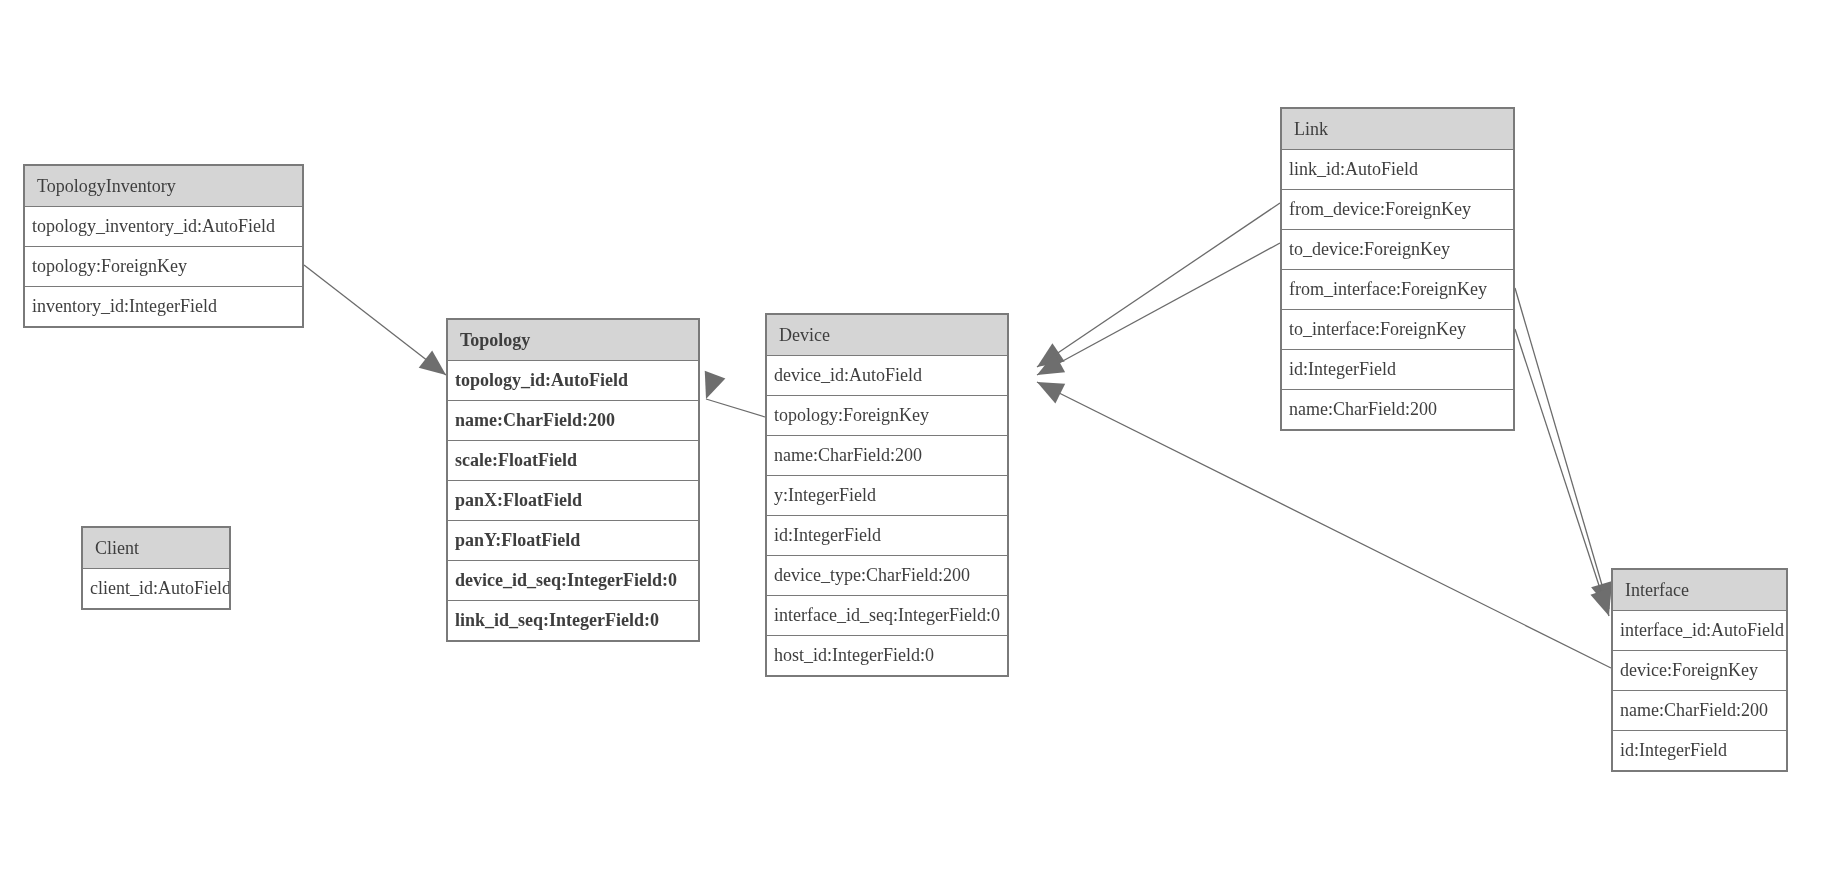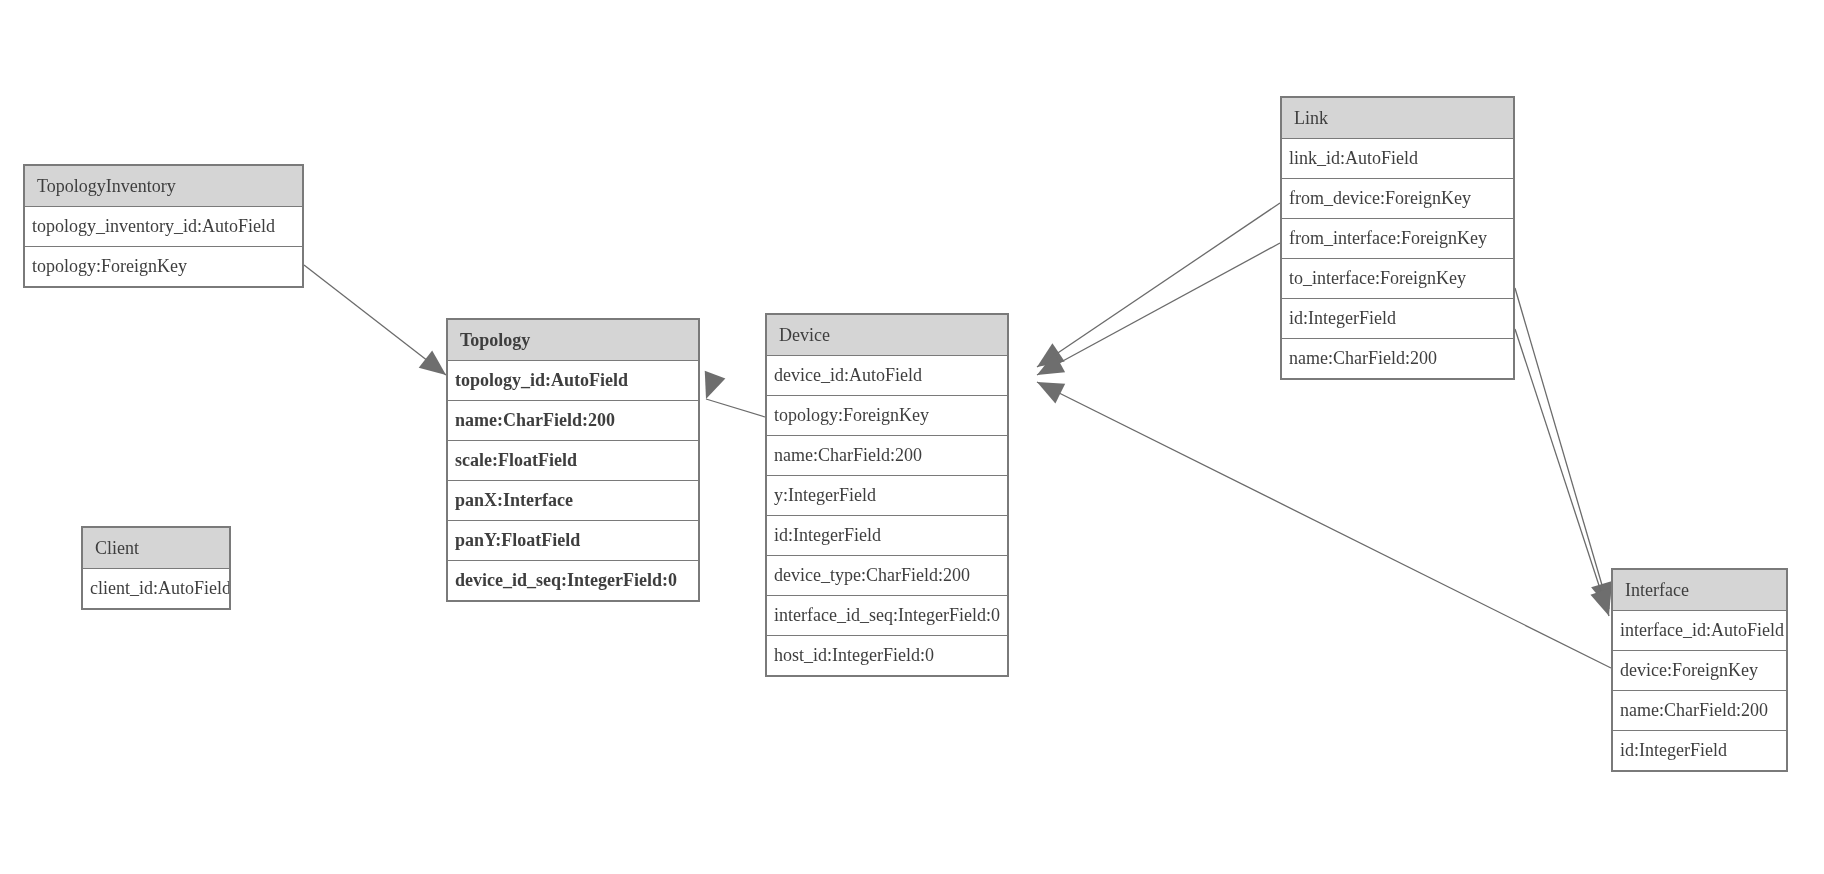--- a/index.html
+++ b/index.html
@@ -76,49 +76,52 @@
       <polygon points="1037,382 1065.1769240272529,383.7495577619578 1055.3656785386265,403.4406588475222" class="edge-arrowhead"></polygon>
       <line x1="1515" y1="288" x2="1609" y2="609" class="edge-line"></line>
       <polygon points="1609,609 1591.1364609566072,587.1392138099935 1612.249818734756,580.9564859871087" class="edge-arrowhead"></polygon>
       <line x1="1515" y1="329" x2="1609" y2="616" class="edge-line"></line>
       <polygon points="1609,616 1590.4537440584027,594.7153484748102 1611.3609142093123,587.8677038957666" class="edge-arrowhead"></polygon>
     </svg>
     <div class="entity" style="left: 23px; top: 164px; width: 281px;">
       <div class="entity-header">TopologyInventory</div>
       <div class="entity-row">topology_inventory_id:AutoField</div>
       <div class="entity-row">topology:ForeignKey</div>
+      <div class="entity-row">inventory_id:IntegerField</div>
     </div>
     <div class="entity" style="left: 446px; top: 318px; width: 254px; font-weight: bold;">
       <div class="entity-header">Topology</div>
       <div class="entity-row">topology_id:AutoField</div>
       <div class="entity-row">name:CharField:200</div>
       <div class="entity-row">scale:FloatField</div>
-      <div class="entity-row">panX:Interface</div>
+      <div class="entity-row">panX:FloatField</div>
       <div class="entity-row">panY:FloatField</div>
       <div class="entity-row">device_id_seq:IntegerField:0</div>
+      <div class="entity-row">link_id_seq:IntegerField:0</div>
     </div>
     <div class="entity" style="left: 81px; top: 526px; width: 150px;">
       <div class="entity-header">Client</div>
       <div class="entity-row">client_id:AutoField</div>
     </div>
     <div class="entity" style="left: 765px; top: 313px; width: 244px;">
       <div class="entity-header">Device</div>
       <div class="entity-row">device_id:AutoField</div>
       <div class="entity-row">topology:ForeignKey</div>
       <div class="entity-row">name:CharField:200</div>
       <div class="entity-row">y:IntegerField</div>
       <div class="entity-row">id:IntegerField</div>
       <div class="entity-row">device_type:CharField:200</div>
       <div class="entity-row">interface_id_seq:IntegerField:0</div>
       <div class="entity-row">host_id:IntegerField:0</div>
     </div>
-    <div class="entity" style="left: 1280px; top: 96px; width: 235px;">
+    <div class="entity" style="left: 1280px; top: 107px; width: 235px;">
       <div class="entity-header">Link</div>
       <div class="entity-row">link_id:AutoField</div>
       <div class="entity-row">from_device:ForeignKey</div>
+      <div class="entity-row">to_device:ForeignKey</div>
       <div class="entity-row">from_interface:ForeignKey</div>
       <div class="entity-row">to_interface:ForeignKey</div>
       <div class="entity-row">id:IntegerField</div>
       <div class="entity-row">name:CharField:200</div>
     </div>
     <div class="entity" style="left: 1611px; top: 568px; width: 177px;">
       <div class="entity-header">Interface</div>
       <div class="entity-row">interface_id:AutoField</div>
       <div class="entity-row">device:ForeignKey</div>
       <div class="entity-row">name:CharField:200</div>

